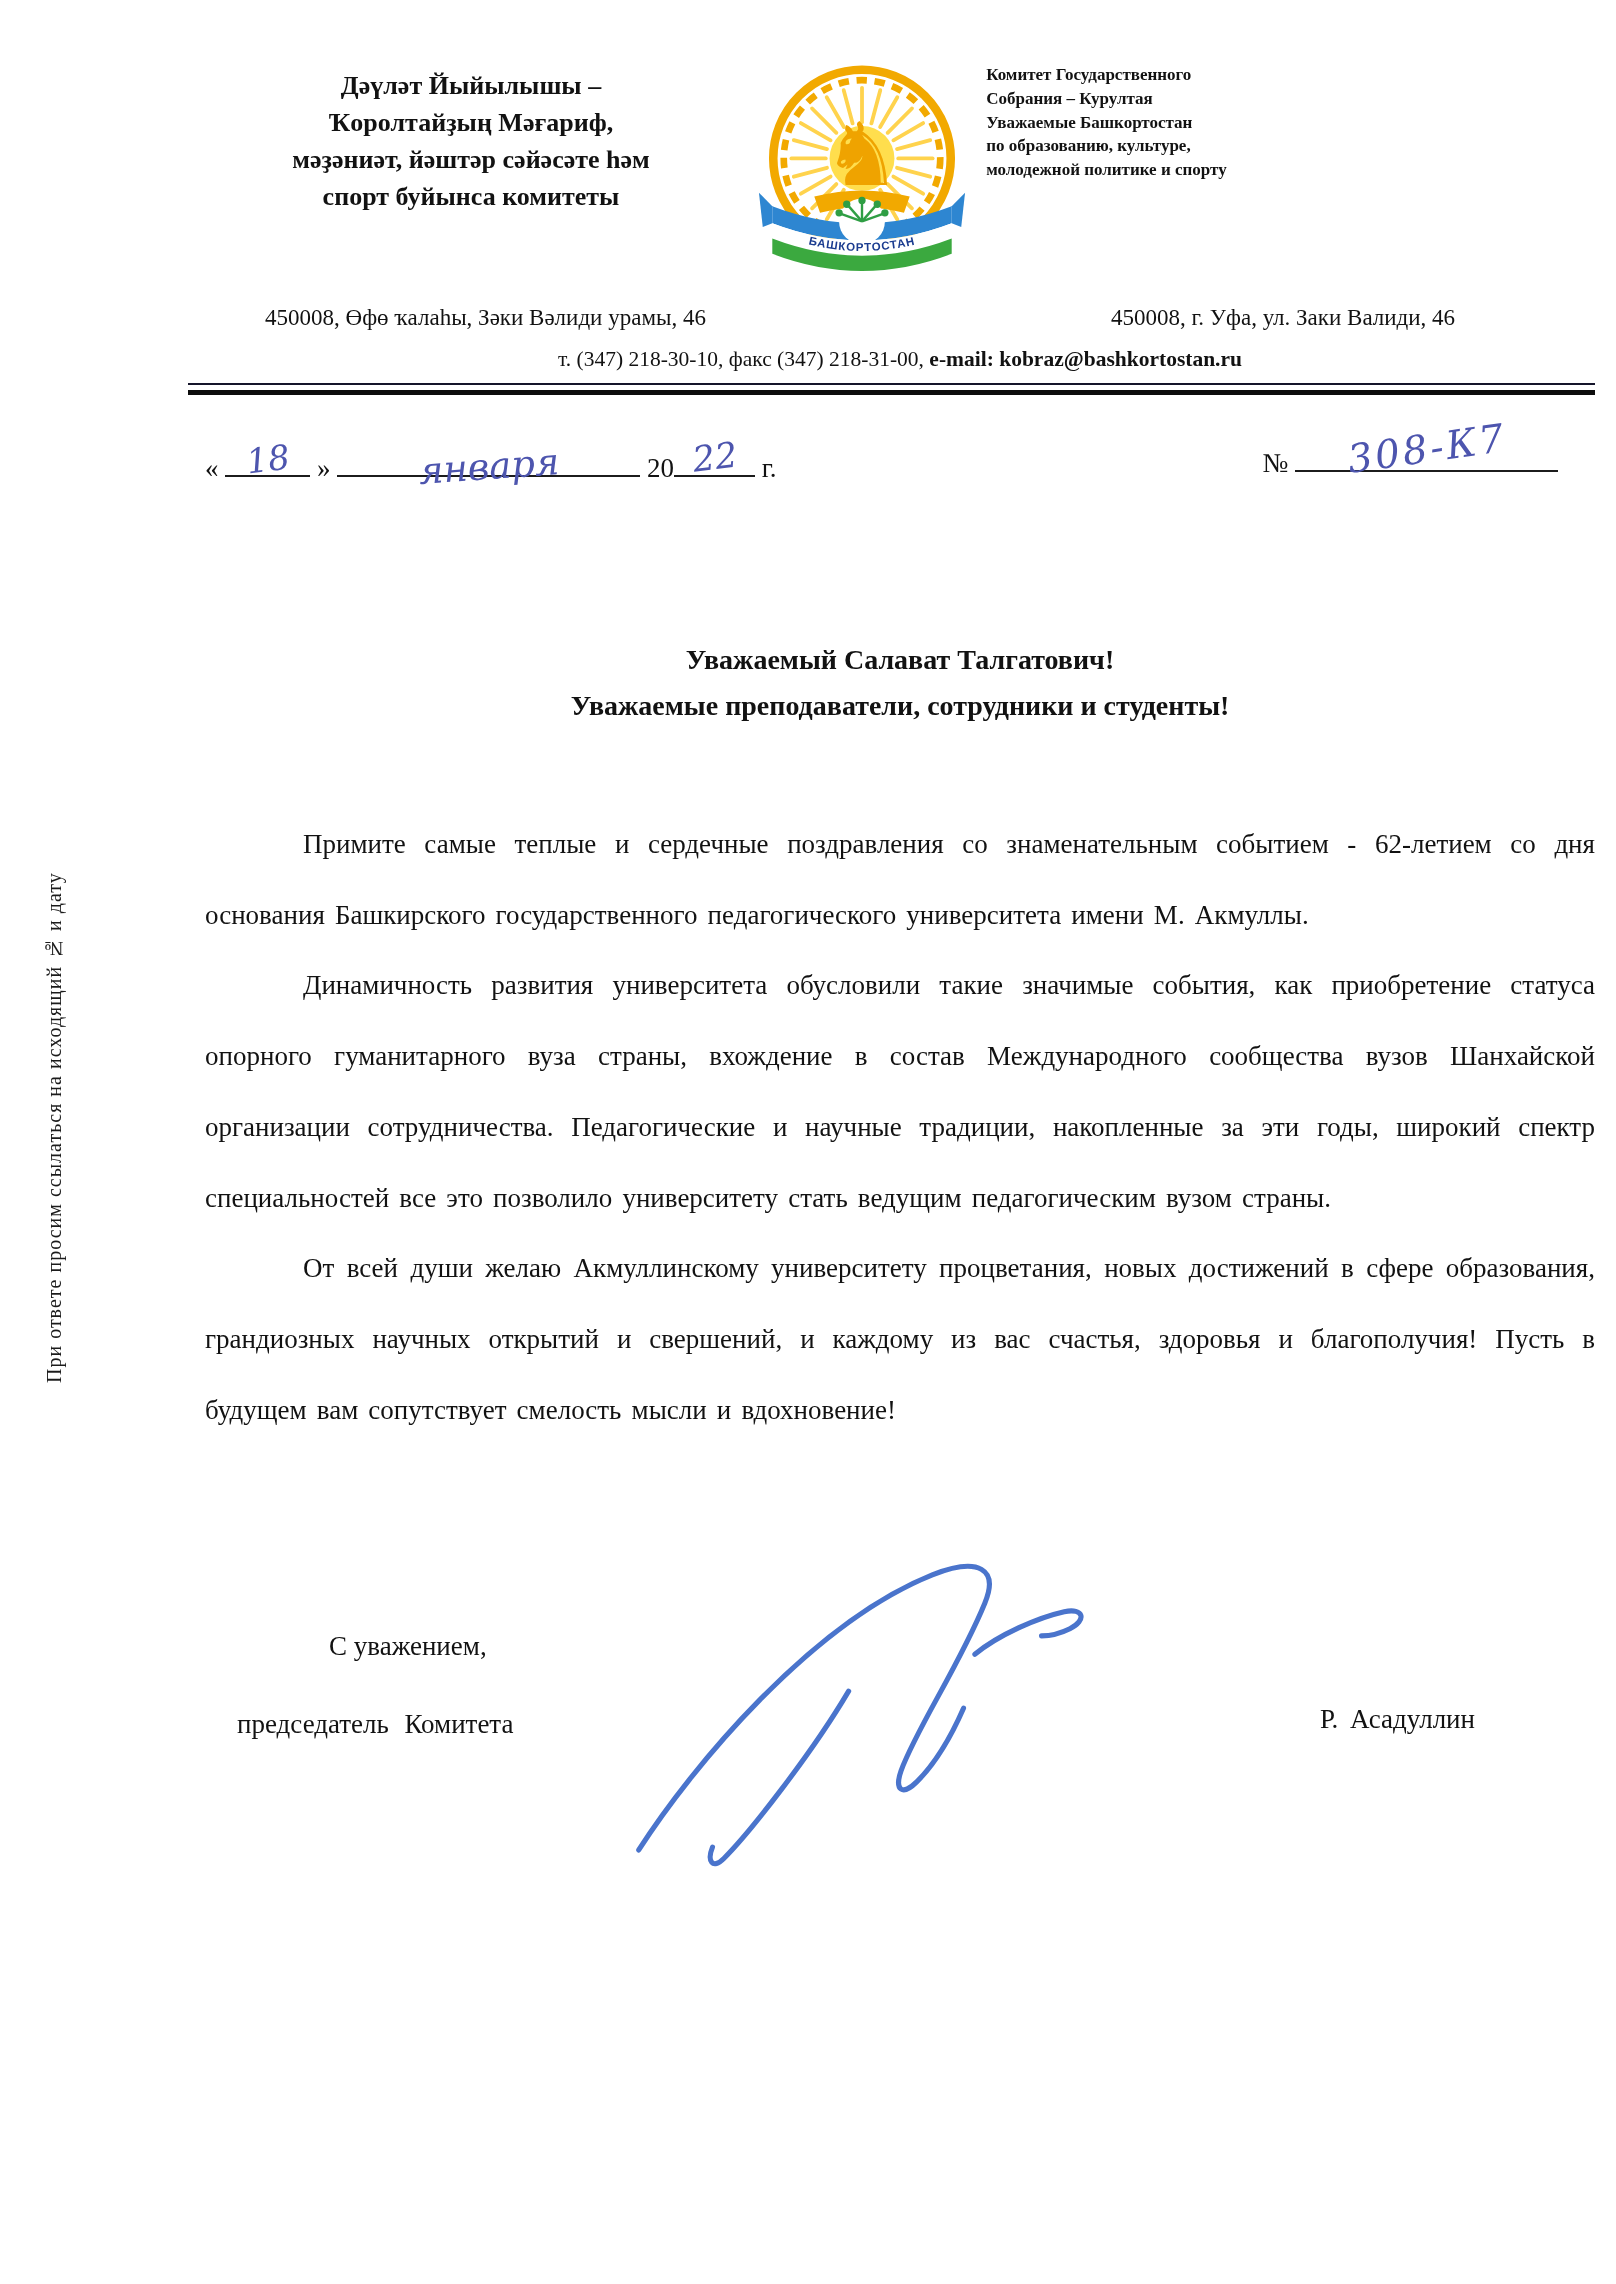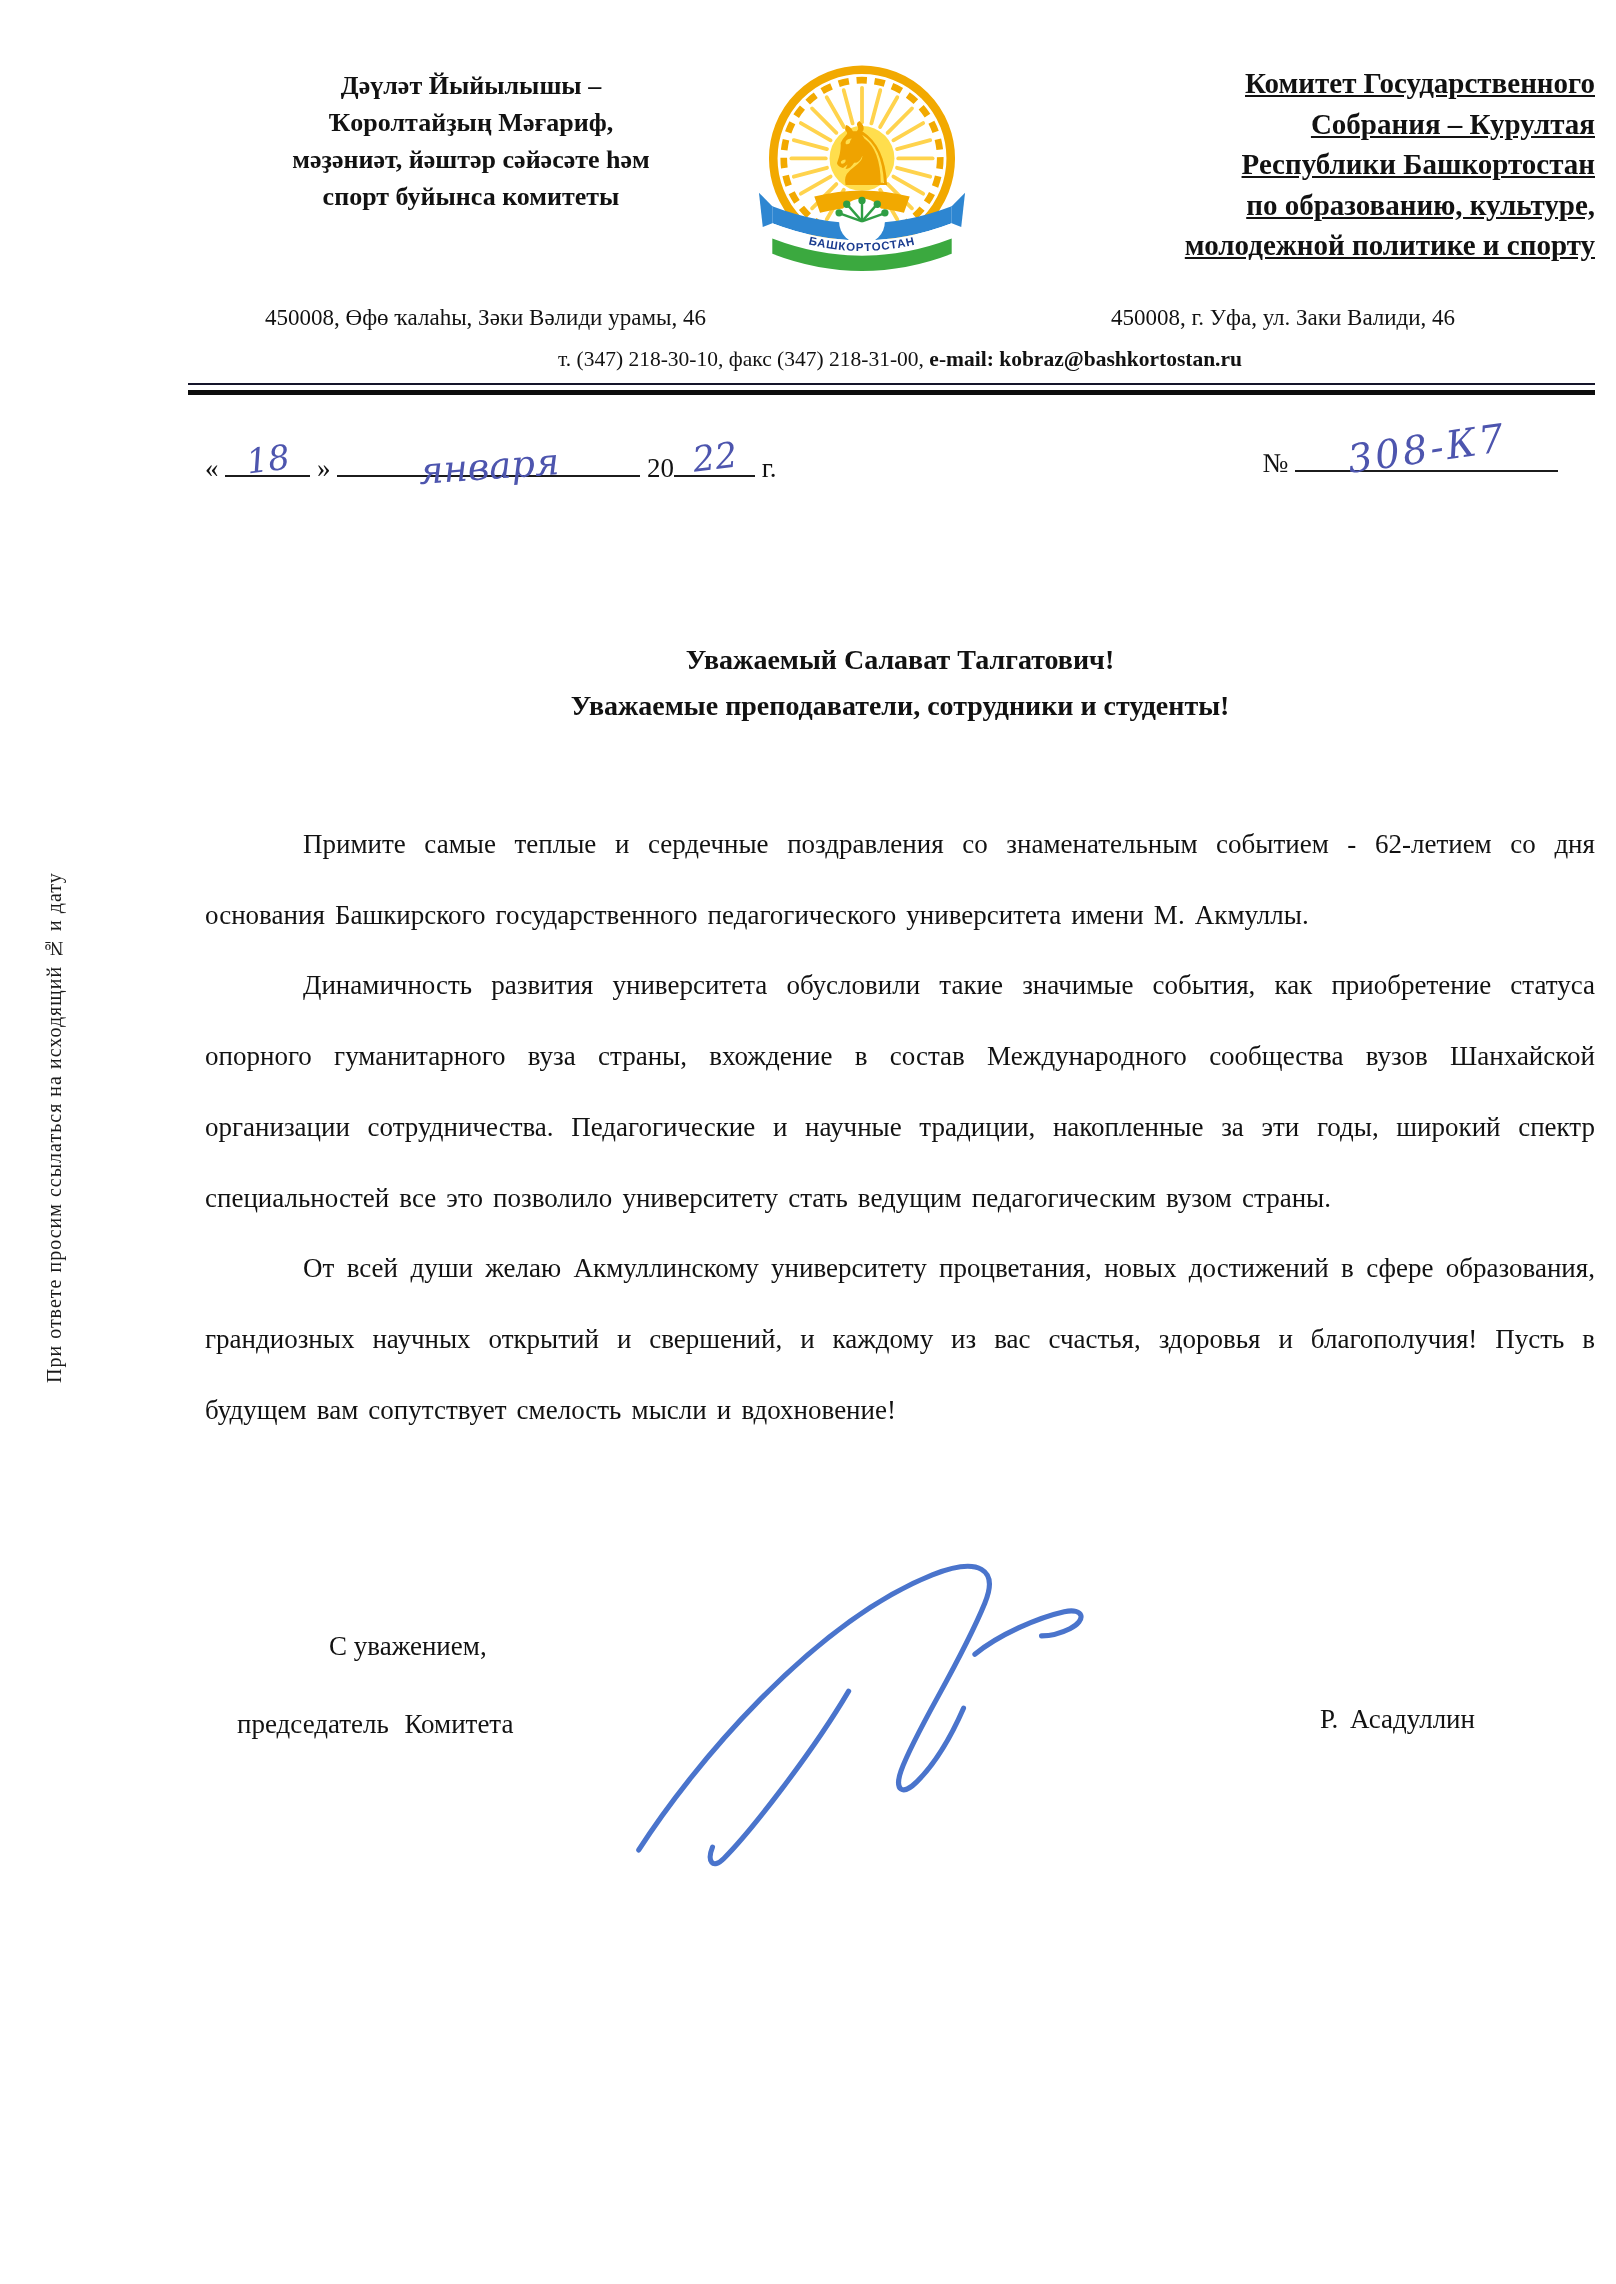--- a/index.html
+++ b/index.html
@@ -9,21 +9,21 @@
     background:#ffffff;
     font-family:"Liberation Serif", serif;
     color:#121212;
     overflow:hidden;
   }
   .content{margin:0 22px 0 205px;}
   
   .lh{display:flex;align-items:flex-start;padding-top:63px;}
   .lh-left{width:532px;text-align:center;font-weight:bold;font-size:26px;line-height:1.42;padding-top:4.9px;}
   .lh-emblem{width:220px;flex:0 0 auto;margin:0 14.6px;display:flex;justify-content:center;}
-  .lh-right{flex:1;text-align:right;font-weight:bold;font-size:29px;line-height:1.40;text-decoration:underline;}
+  .lh-right{flex:1;text-align:left;font-weight:bold;font-size:17px;line-height:1.40;}
   .addr-row{display:flex;margin-top:12.7px;font-size:23px;}
   .addr-left{width:561px;text-align:center;}
   .addr-spacer{width:205px;}
   .addr-right{flex:1;text-align:center;}
   .contact-row{margin-top:16.6px;text-align:center;font-size:21.5px;}
   .contact-row b{font-weight:bold;}
   .rule-thin{height:2.4px;background:#15152b;margin-top:10.7px;margin-left:-17px;}
   .rule-thick{height:5.4px;background:#0d0d0d;margin-top:4.4px;margin-left:-17px;}
   
   .ref-row{position:relative;height:105px;margin-top:22px;font-size:27px;}
@@ -140,21 +140,21 @@
 
           <text font-size="12" font-weight="bold" fill="#1a3b8f" letter-spacing="1" font-family="Liberation Sans, sans-serif">
             <textPath href="#bandline" startOffset="50%" text-anchor="middle">БАШКОРТОСТАН</textPath>
           </text>
         </svg>
       </div>
 
       <div class="lh-right">
         <div>Комитет  Государственного</div>
         <div>Собрания  –  Курултая</div>
-        <div>Республики  Башкортостан</div>
+        <div>Уважаемые  Башкортостан</div>
         <div>по  образованию,  культуре,</div>
         <div>молодежной  политике  и  спорту</div>
       </div>
     </div>
 
     <div class="addr-row">
       <div class="addr-left">450008,  Өфө  ҡалаһы,  Зәки  Вәлиди  урамы,  46</div>
       <div class="addr-spacer"></div>
       <div class="addr-right">450008,  г.  Уфа,  ул.  Заки  Валиди,  46</div>
     </div>

